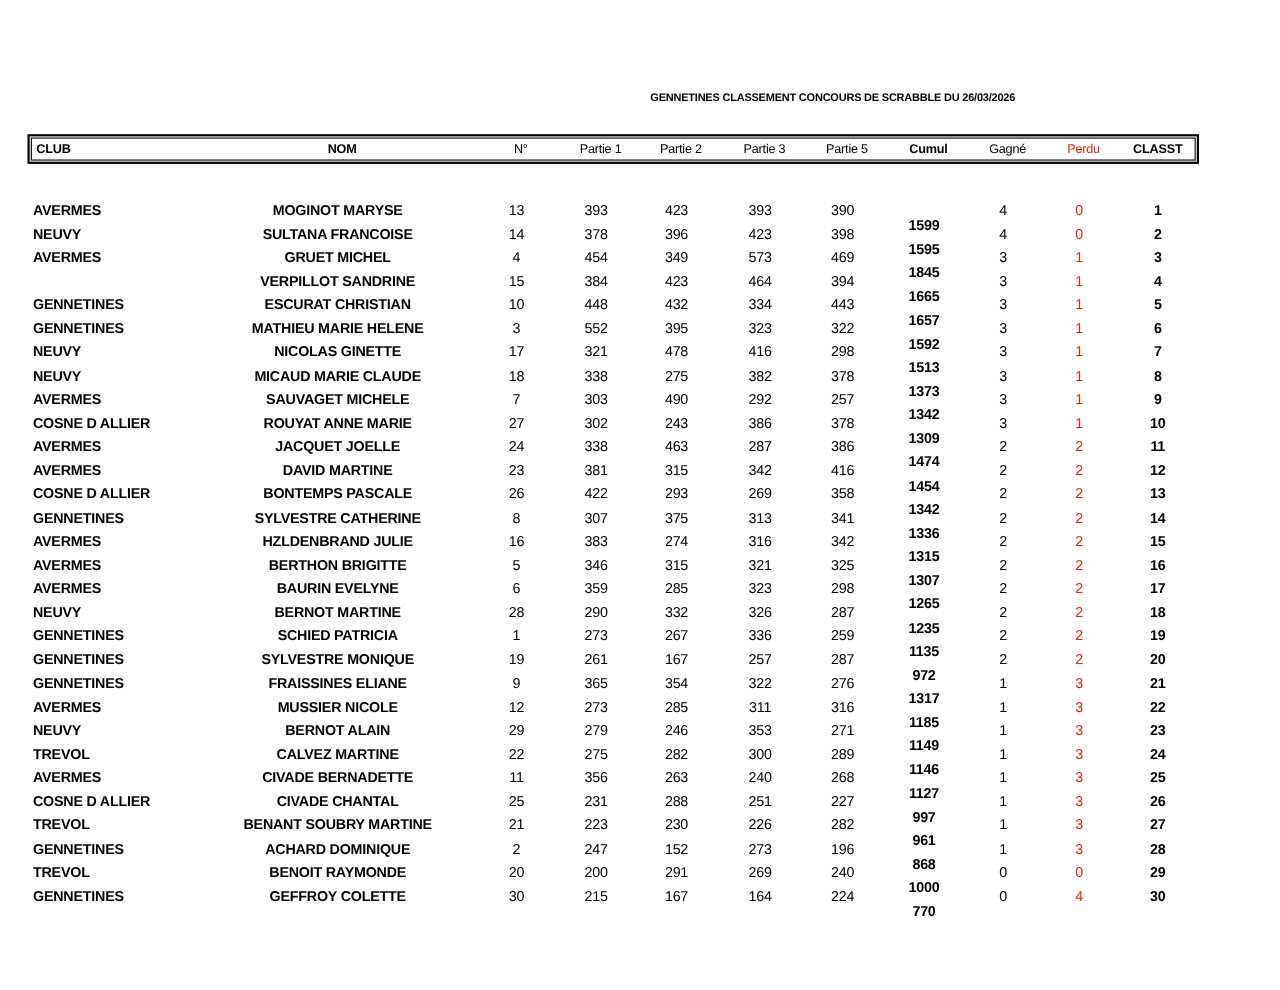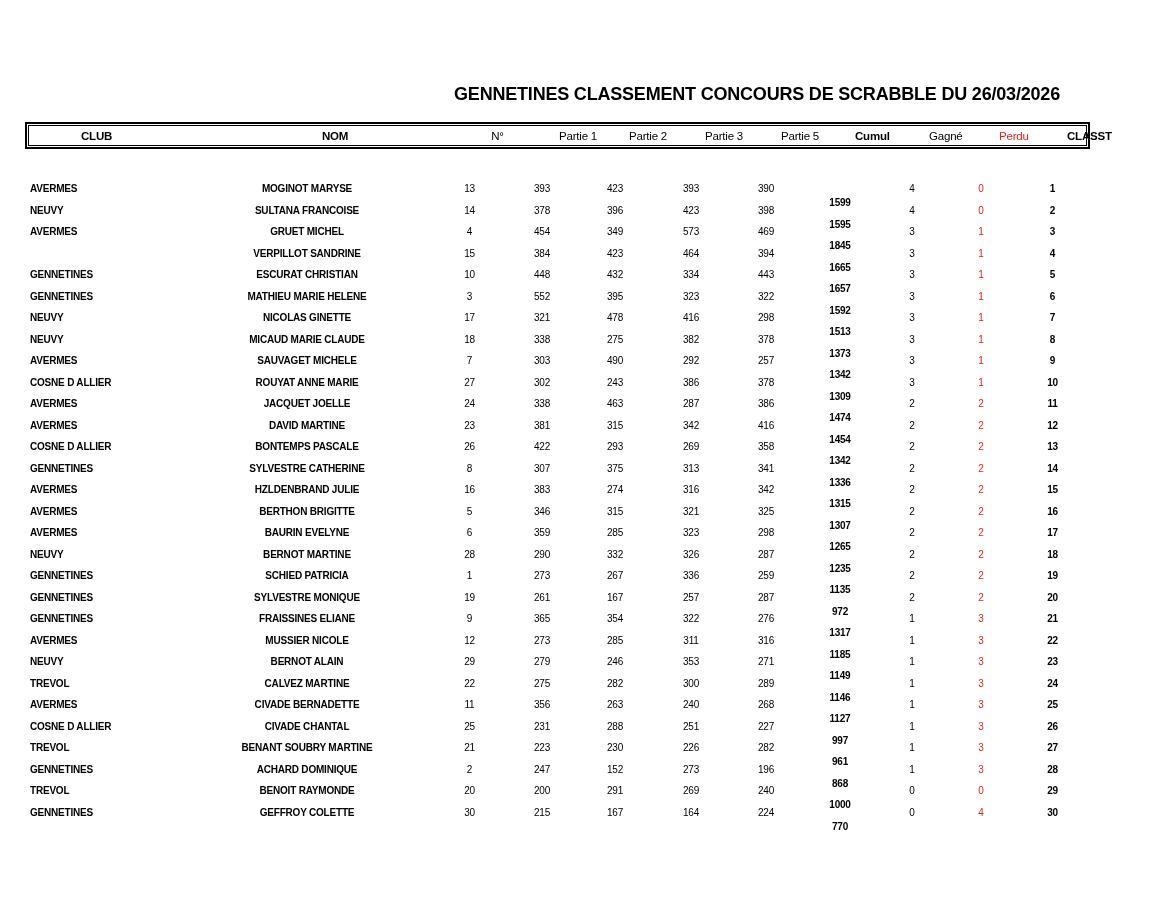--- a/index.html
+++ b/index.html
@@ -16,21 +16,21 @@
     background: #ffffff;
     overflow: hidden;
     --cols: 157px 250px 75px 70px 76px 76px 74px 74px 70px 68px 1fr;
     --red: #e2231a;
   }
   .title {
     position: absolute;
     top: 84px;
     left: 757px;
     transform: translateX(-50%);
-    font-size: 18px;
+    font-size: 10px;
     font-weight: bold;
     letter-spacing: -0.2px;
     white-space: nowrap;
   }
   .header-outer {
     position: absolute;
     left: 25px;
     top: 122px;
     width: 1065px;
     height: 27px;
@@ -42,38 +42,38 @@
   .header-inner {
     box-sizing: border-box;
     border: 1px solid #000;
     height: 100%;
     display: grid;
     grid-template-columns: var(--cols);
     align-items: center;
     font-size: 11.5px;
     letter-spacing: -0.2px;
   }
-  .hcell { text-align: center; white-space: nowrap; margin-left: 48px; }
+  .hcell { text-align: center; white-space: nowrap; }
   .h-club { text-align: left; padding-left: 4px; font-weight: bold; }
   .h-nom { font-weight: bold; }
   .h-cumul { font-weight: bold; }
   .h-perdu { color: var(--red); }
   .h-classt { font-weight: bold; }
   .tbody {
     position: absolute;
     left: 25px;
     top: 169px;
     width: 1065px;
   }
   .trow {
     display: grid;
     grid-template-columns: var(--cols);
     height: 21.5px;
     align-items: center;
-    font-size: 10px;
+    font-size: 13px;
     letter-spacing: -0.2px;
   }
   .tcell { text-align: center; white-space: nowrap; }
   .c-club { text-align: left; padding-left: 5px; font-weight: bold; }
   .c-nom { font-weight: bold; }
   .c-cumul { font-weight: bold; margin-top: 28px; }
   .c-perdu { color: var(--red); }
   .c-classt { font-weight: bold; }
 </style>
 </head>

